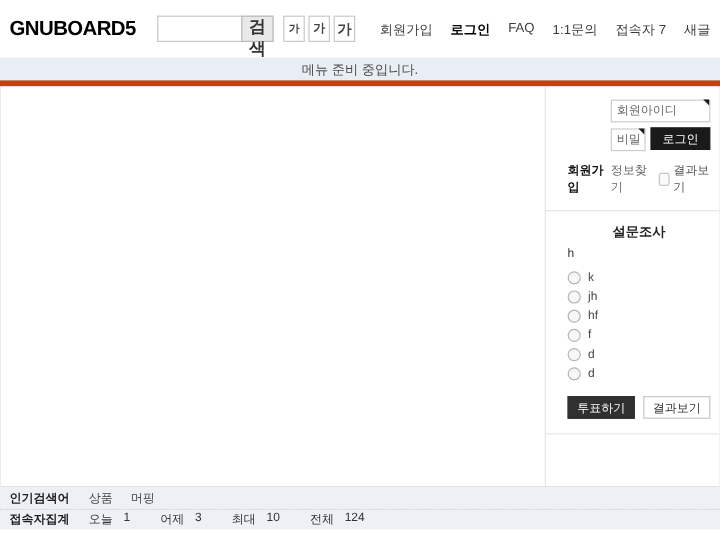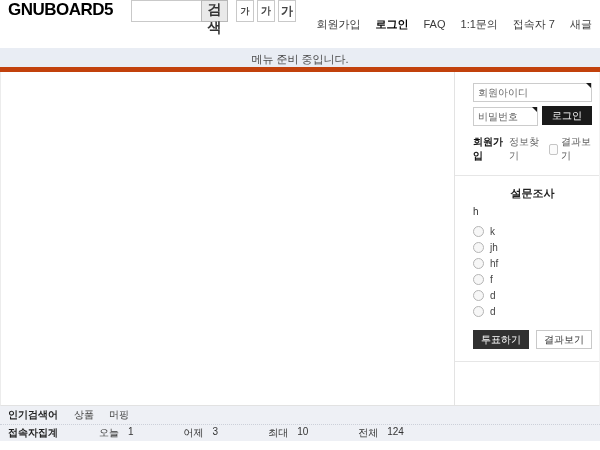--- a/index.html
+++ b/index.html
@@ -1,20 +1,20 @@
 <!DOCTYPE html>
 <html><head>
 <meta charset="utf-8">
 <style>
   * { margin:0; padding:0; box-sizing:border-box; }
   html,body { width:600px; height:450px; background:#fff; overflow:hidden;
               font-family:"Liberation Sans", sans-serif; color:#333; }
 
   
-  .header { height:48px; display:flex; padding:0 8px; background:#fff; }
+  .header { height:48px; display:flex; align-items:center; padding:0 8px; background:#fff; }
   .logo { font-size:17px; font-weight:bold; color:#000; letter-spacing:-0.5px; cursor:pointer; }
   .search-group { margin-left:18px; display:flex; height:22px; }
   .search-input { width:70px; height:22px; border:1px solid #c9c9c9; border-right:none;
                   font-size:11px; padding:0 4px; outline:none; color:#333; }
   .search-btn { width:27px; height:22px; background:#e9e9e9; border:1px solid #b8b8b8;
                 font-size:14px; font-weight:bold; color:#333; cursor:pointer; }
   .font-btns { margin-left:8px; display:flex; gap:3px; }
   .font-btn { width:18px; height:22px; border:1px solid #c9c9c9; background:#fff;
               font-weight:bold; color:#444; cursor:pointer; display:flex;
               align-items:center; justify-content:center; }
@@ -30,21 +30,21 @@
 
   
   .content { display:flex; height:334px; border-left:1px solid #ececec;
              border-right:1px solid #f2f2f2; border-bottom:1px solid #e2e2e2; }
   .main { flex:1; background:#fff; }
   .sidebar { width:145px; border-left:1px solid #e3e3e3; background:#fff; }
   .side-box { padding:10px 7px 12px 18px; }
   .side-box + .side-box { border-top:1px solid #e6e6e6; }
   .side-box.poll { border-bottom:1px solid #e6e6e6; }
 
-  .input-wrap { position:relative; }
+  .input-wrap { position:relative;margin-left:36px; }
   .req-marker { position:absolute; top:1px; right:1px; width:0; height:0;
                 border-top:5px solid #1a1a1a; border-left:5px solid transparent; }
   .side-input { width:100%; height:19px; border:1px solid #ccc; font-size:10px;
                 padding:0 4px; outline:none; color:#555; }
   .side-input::placeholder { color:#666; opacity:1; }
   .pw-row { display:flex; gap:4px; margin-top:4px; }
   .pw-row .input-wrap { flex:1; }
   .login-btn { width:50px; height:19px; background:#1a1a1a; color:#fff; border:none;
                font-size:10px; cursor:pointer; font-family:inherit; }
   .login-links { margin-top:9px; display:flex; align-items:center; font-size:10px; }
@@ -62,21 +62,21 @@
                 border:1px solid #b5b5b5; border-radius:50%; background:#f7f7f7; cursor:pointer; }
   .poll-btns { margin-top:13px; display:flex; gap:7px; }
   .vote-btn { flex:1; height:19px; background:#303030; color:#fff; border:1px solid #303030;
               font-size:10px; cursor:pointer; font-family:inherit; }
   .result-btn { flex:1; height:19px; background:#fff; color:#333; border:1px solid #c9c9c9;
                 font-size:10px; cursor:pointer; font-family:inherit; }
 
   
   .footer { background:#eef0f5; font-size:10px; }
   .footer-row { display:flex; align-items:center; height:18px; padding:0 8px; }
-  .footer-row.visitors { border-top:1px dotted #ccd0d9; height:17px;gap:25px; }
+  .footer-row.visitors { border-top:1px dotted #ccd0d9; height:17px; }
   .footer-label { font-weight:bold; color:#1e1e1e; width:66px; flex-shrink:0; }
   .kw { color:#444; margin-right:15px; text-decoration:none; cursor:pointer; }
   .stat { display:flex; margin-right:25px; color:#333; }
   .stat .v { margin-left:9px; }
 </style>
 </head>
 <body>
 
 <div class="header">
   <div class="logo">GNUBOARD5</div>

